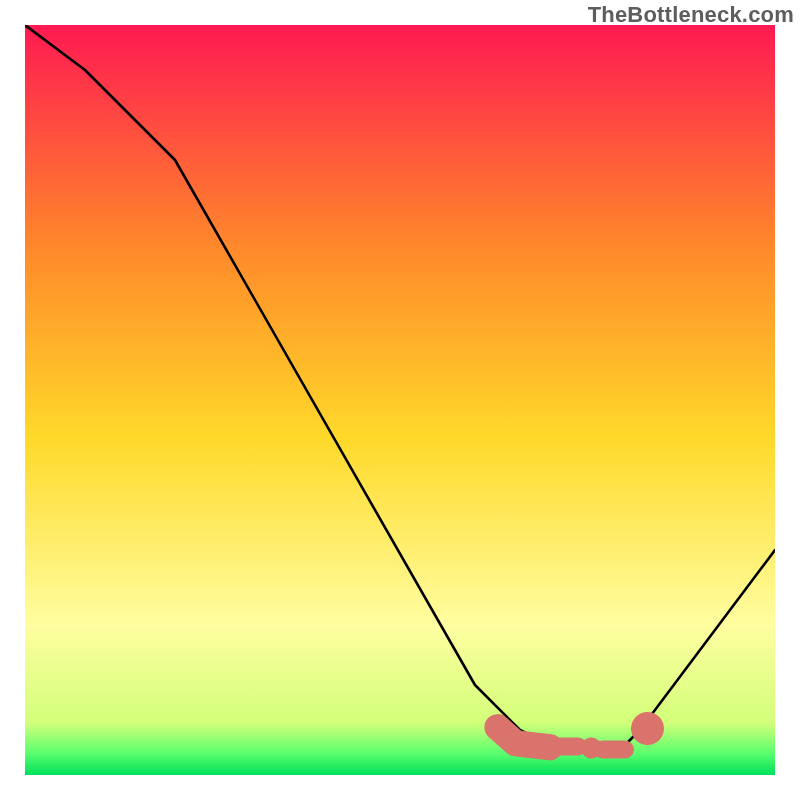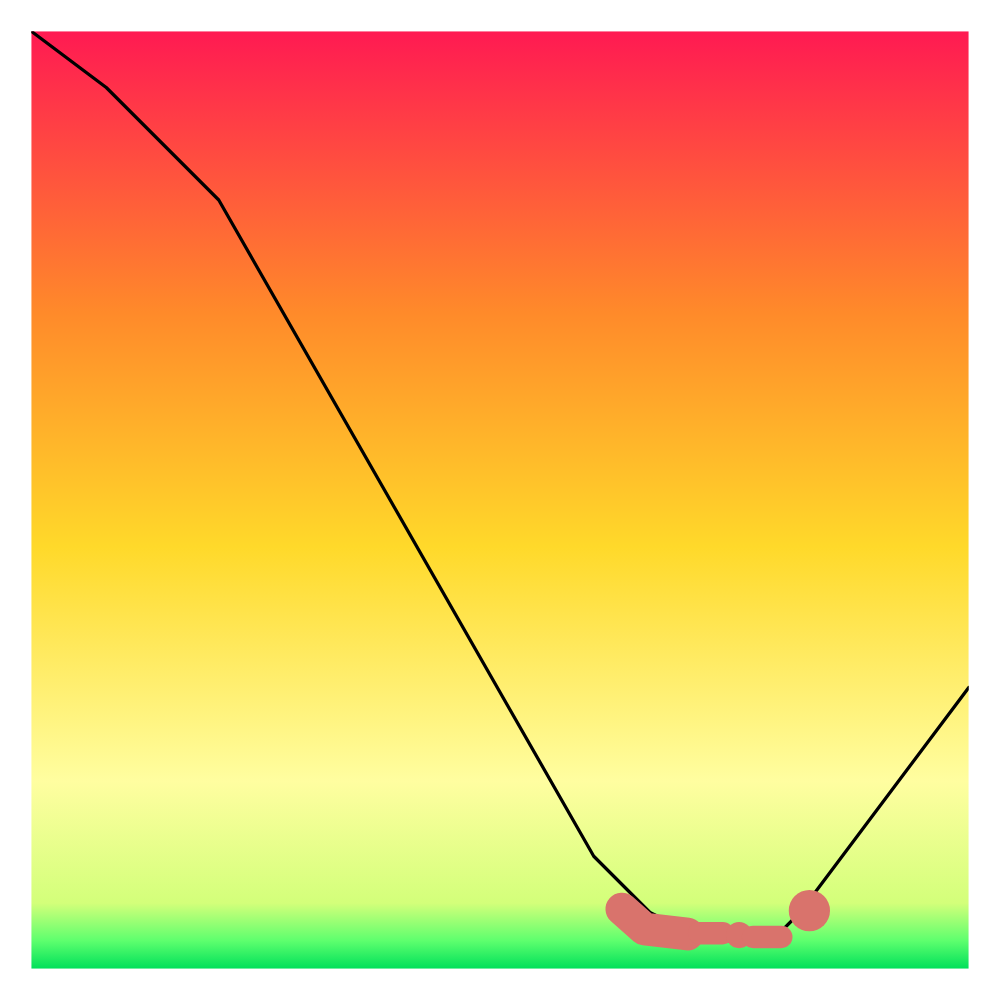--- a/index.html
+++ b/index.html
@@ -37,20 +37,21 @@
   .plot-area svg {
     display: block;
     width: 100%;
     height: 100%;
   }
 </style>
 </head>
 <body>
 
 <div class="chart-wrap">
+  <div class="watermark">TheBottleneck.com</div>
 
   <div class="plot-area">
     <svg viewBox="0 0 750 750" preserveAspectRatio="none">
       <defs>
         <linearGradient id="bg-grad" x1="0" y1="0" x2="0" y2="1">
           <stop id="g0" offset="0%" stop-color="#ff1a52"></stop>
           <stop id="g1" offset="30%" stop-color="#ff8a2a"></stop>
           <stop id="g2" offset="55%" stop-color="#ffd92a"></stop>
           <stop id="g3" offset="80%" stop-color="#fffea0"></stop>
           <stop id="g4" offset="93%" stop-color="#d3ff7a"></stop>

